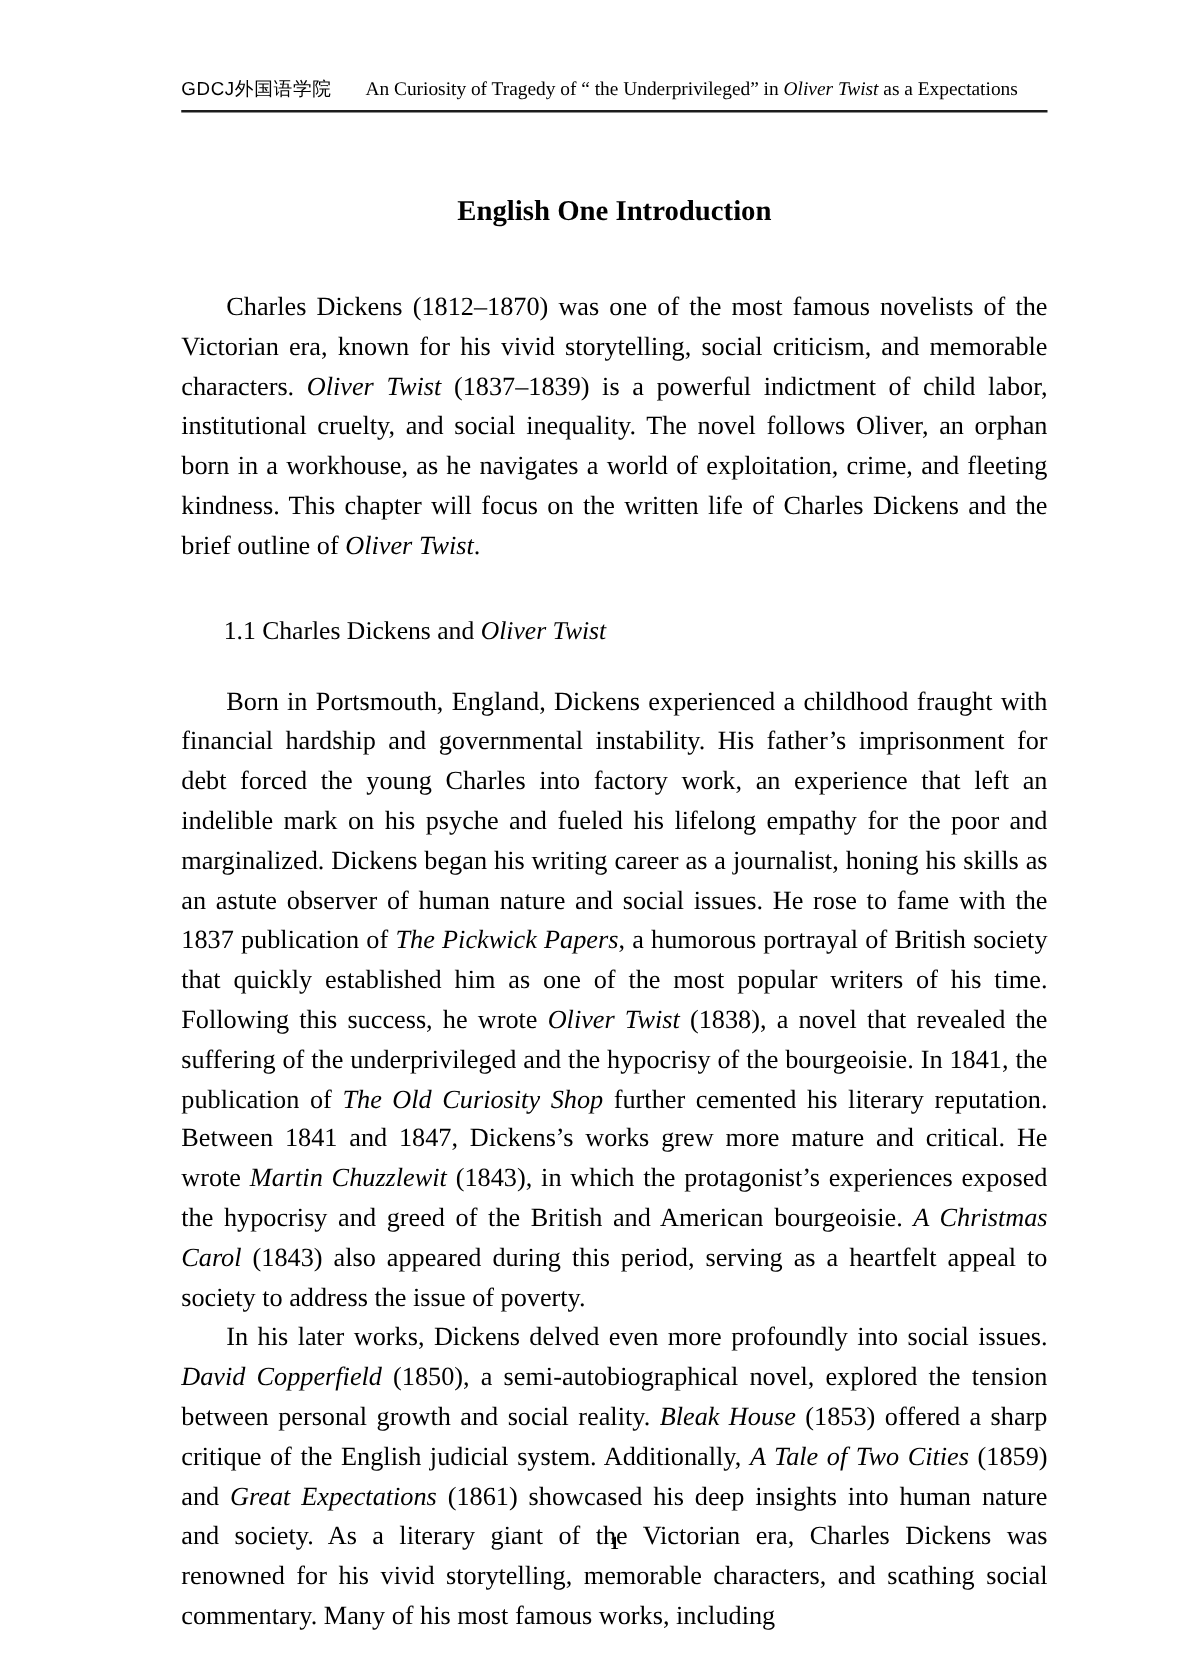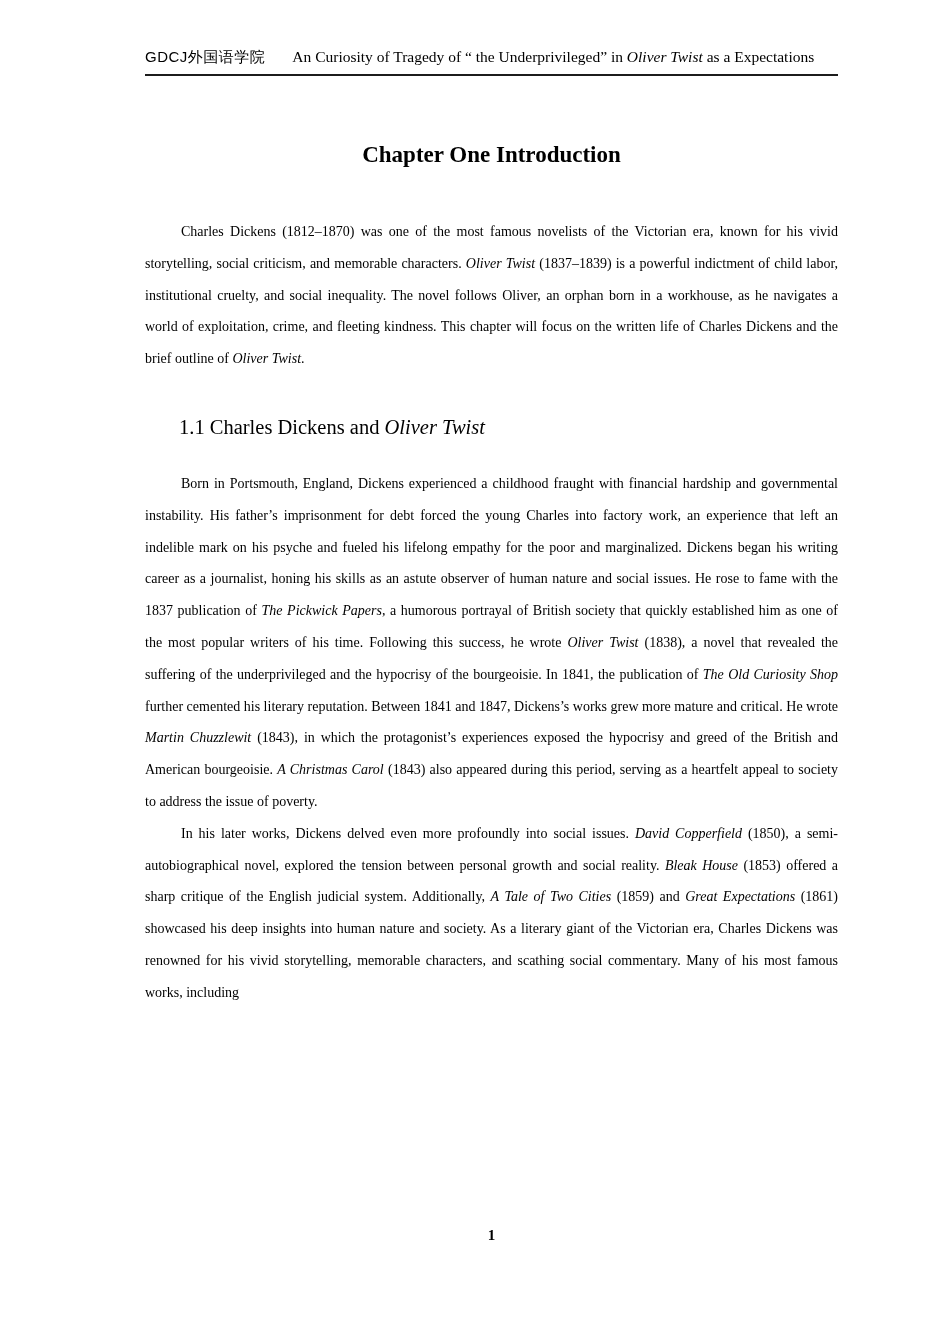--- a/index.html
+++ b/index.html
@@ -16,21 +16,21 @@
     position: absolute;
     left: 145px;
     top: 0;
     width: 693px;
     height: 1344px;
   }
   .page-header {
     display: flex;
     align-items: baseline;
     gap: 27px;
-    padding-top: 48px;
+    padding-top: 62px;
     padding-bottom: 7px;
     border-bottom: 2px solid #1c1c1c;
   }
   .header-department {
     font-family: "Liberation Sans", sans-serif;
     font-size: 15px;
     letter-spacing: 0.5px;
     white-space: nowrap;
   }
   .header-title {
@@ -40,21 +40,21 @@
   }
   .doc-title {
     font-size: 23px;
     font-weight: bold;
     text-align: center;
     margin-top: 64px;
     line-height: 30px;
   }
   .body-text { margin-top: 46px; }
   .para {
-    font-size: 14px;
+    font-size: 21px;
     line-height: 31.8px;
     text-align: justify;
     text-indent: 36px;
   }
   .section-heading {
     font-size: 20.5px;
     font-weight: normal;
     line-height: 30px;
     margin-top: 37px;
     margin-bottom: 26px;
@@ -76,21 +76,21 @@
 </head>
 <body>
 
 <div class="page">
 
   <div class="page-header">
     <span class="header-department">GDCJ外国语学院</span>
     <span class="header-title"><span>An Curiosity of Tragedy of “ the Underprivileged” in </span><i>Oliver Twist</i><span> as a Expectations</span></span>
   </div>
 
-  <h1 class="doc-title">Chapter One Introduction</h1>
+  <h1 class="doc-title">English One Introduction</h1>
 
   <div class="body-text">
     <p class="para"><span>Charles Dickens (1812–1870) was one of the most famous novelists of the Victorian era, known for his vivid storytelling, social criticism, and memorable characters. </span><i>Oliver Twist</i><span> (1837–1839) is a powerful indictment of child labor, institutional cruelty, and social inequality. The novel follows Oliver, an orphan born in a workhouse, as he navigates a world of exploitation, crime, and fleeting kindness. This chapter will focus on the written life of Charles Dickens and the brief outline of </span><i>Oliver Twist</i><span>.</span></p>
 
     <h2 class="section-heading"><span>1.1 Charles Dickens and </span><i>Oliver Twist</i></h2>
 
     <p class="para"><span>Born in Portsmouth, England, Dickens experienced a childhood fraught with financial hardship and governmental instability. His father’s imprisonment for debt forced the young Charles into factory work, an experience that left an indelible mark on his psyche and fueled his lifelong empathy for the poor and marginalized. Dickens began his writing career as a journalist, honing his skills as an astute observer of human nature and social issues. He rose to fame with the 1837 publication of </span><i>The Pickwick Papers</i><span>, a humorous portrayal of British society that quickly established him as one of the most popular writers of his time. Following this success, he wrote </span><i>Oliver Twist</i><span> (1838), a novel that revealed the suffering of the underprivileged and the hypocrisy of the bourgeoisie. In 1841, the publication of </span><i>The Old Curiosity Shop</i><span> further cemented his literary reputation. Between 1841 and 1847, Dickens’s works grew more mature and critical. He wrote </span><i>Martin Chuzzlewit</i><span> (1843), in which the protagonist’s experiences exposed the hypocrisy and greed of the British and American bourgeoisie. </span><i>A Christmas Carol</i><span> (1843) also appeared during this period, serving as a heartfelt appeal to society to address the issue of poverty.</span></p>
 
     <p class="para"><span>In his later works, Dickens delved even more profoundly into social issues. </span><i>David Copperfield</i><span> (1850), a semi-autobiographical novel, explored the tension between personal growth and social reality. </span><i>Bleak House</i><span> (1853) offered a sharp critique of the English judicial system. Additionally, </span><i>A Tale of Two Cities</i><span> (1859) and </span><i>Great Expectations</i><span> (1861) showcased his deep insights into human nature and society. As a literary giant of the Victorian era, Charles Dickens was renowned for his vivid storytelling, memorable characters, and scathing social commentary. Many of his most famous works, including</span></p>
   </div>

